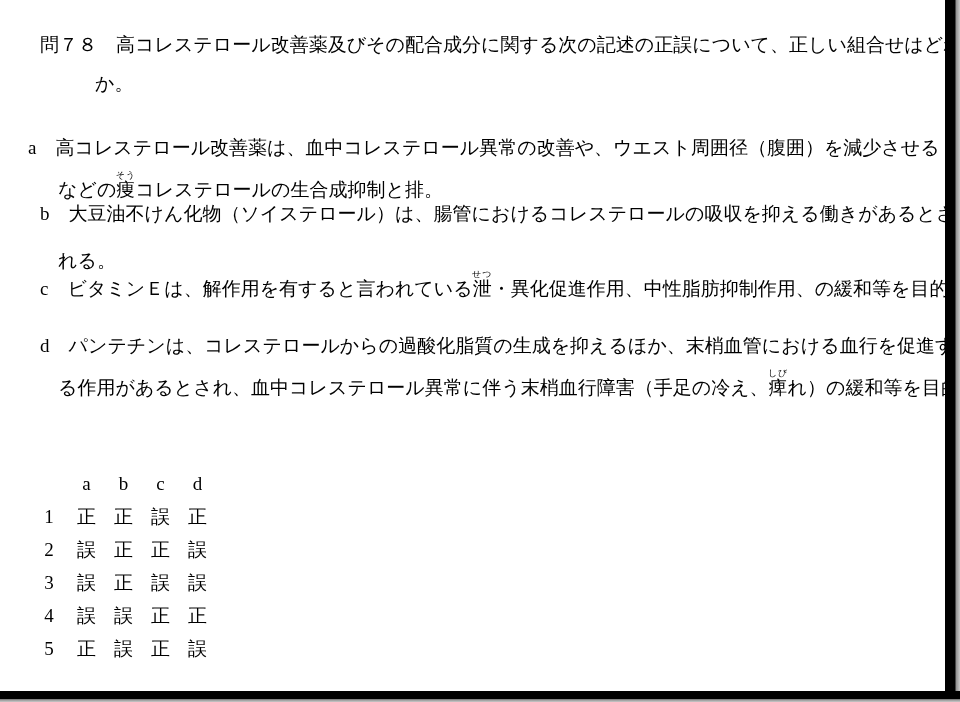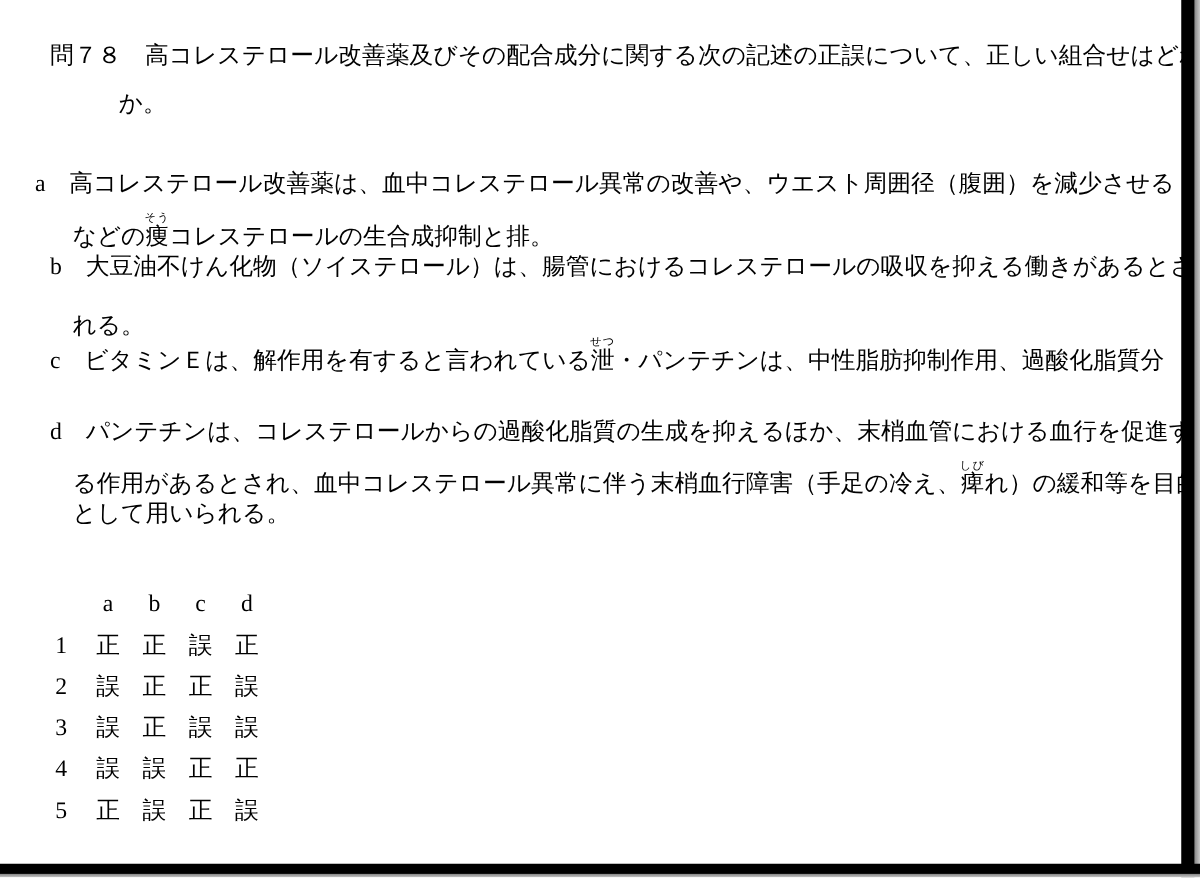--- a/index.html
+++ b/index.html
@@ -1,21 +1,21 @@
 <!DOCTYPE html>
 <html><head>
 <meta charset="utf-8">
 <style>
   html,body{margin:0;padding:0;background:#ffffff;}
   .page{
     position:relative;width:960px;height:702px;background:#ffffff;
     font-family:"Liberation Serif","DejaVu Serif",serif;color:#000000;overflow:hidden;
   }
   .line{position:absolute;white-space:nowrap;font-size:19px;line-height:21px;}
-  ruby{ruby-position:over;font-family:Liberation Mono, monospace;}
+  ruby{ruby-position:over;}
   rt{font-size:9px;letter-spacing:1px;text-align:center;line-height:1;}
   .trow{position:absolute;left:40px;display:flex;}
   .trow .cell-num{display:inline-block;width:18px;text-align:center;font-size:19px;line-height:21px;}
   .trow .gap{display:inline-block;width:10px;}
   .trow .cell{display:inline-block;width:37px;text-align:center;font-size:19px;line-height:21px;}
   .frame-right{
     position:absolute;top:0;left:945px;width:15px;height:702px;
     background:linear-gradient(to right,#000000 0,#000000 66%,#8f8f8f 74%,#c9c9c9 100%);
   }
   .frame-bottom{
@@ -43,31 +43,28 @@
   </div>
 
   <div class="line" style="left:40px;top:203px">
     <span>b　大豆油不けん化物（ソイステロール）は、腸管におけるコレステロールの吸収を抑える働きがあるとさ</span>
   </div>
   <div class="line" style="left:58px;top:250px">
     <span>れる。</span>
   </div>
 
   <div class="line" style="left:40px;top:269px">
-    <span>c　ビタミンＥは、解作用を有すると言われている</span><ruby><span>泄</span><rt>せつ</rt></ruby><span>・パンテチンは、中性脂肪抑制作用、過酸化脂質分</span>
+    <span>c　ビタミンＥは、解作用を有すると言われている</span><ruby><span>泄</span><rt>せつ</rt></ruby><span>・異化促進作用、中性脂肪抑制作用、の緩和等を目的</span>
   </div>
 
   <div class="line" style="left:40px;top:335px">
     <span>d　パンテチンは、コレステロールからの過酸化脂質の生成を抑えるほか、末梢血管における血行を促進す</span>
   </div>
   <div class="line" style="left:58px;top:368px">
     <span>る作用があるとされ、血中コレステロール異常に伴う末梢血行障害（手足の冷え、</span><ruby><span>痺</span><rt>しび</rt></ruby><span>れ）の緩和等を目的</span>
-  </div>
-  <div class="line" style="left:58px;top:401px">
-    <span>として用いられる。</span>
   </div>
 
   <div class="trow" style="top:473px">
     <span class="cell-num"></span>
     <span class="gap"></span>
     <span class="cell">a</span>
     <span class="cell">b</span>
     <span class="cell">c</span>
     <span class="cell">d</span>
   </div>

